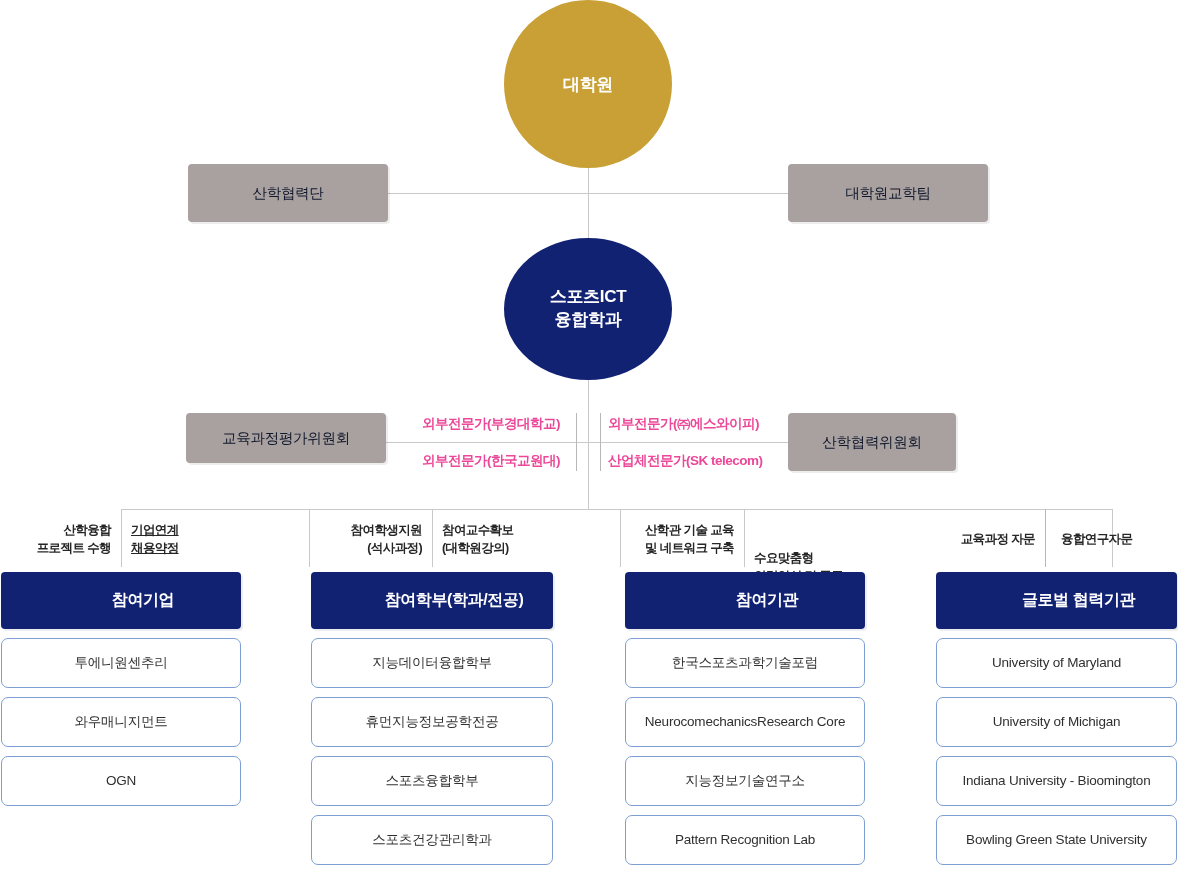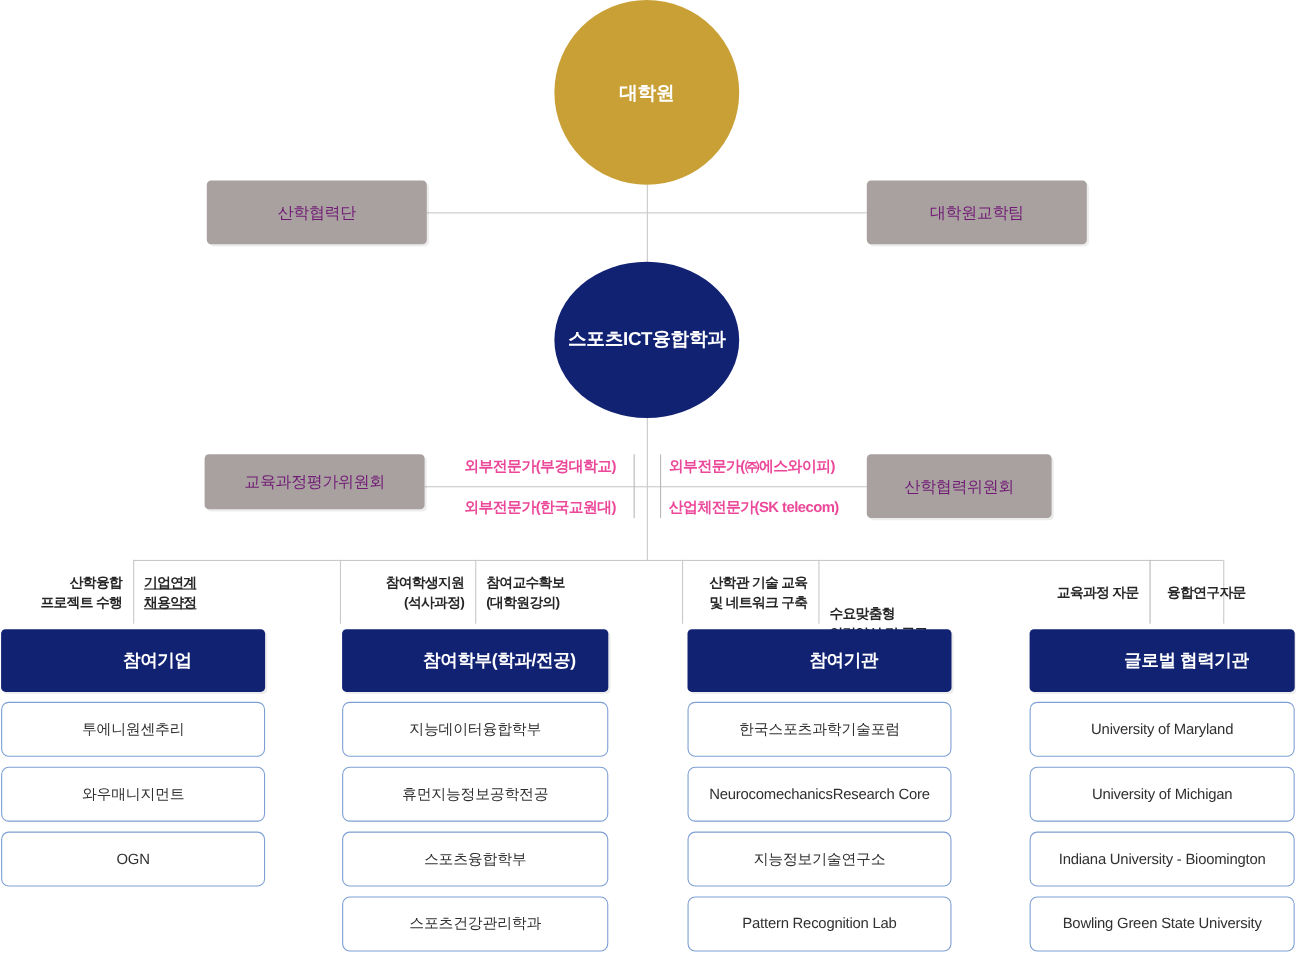--- a/index.html
+++ b/index.html
@@ -36,36 +36,36 @@
   }
 
   
   .circle-main {
     position: absolute;
     left: 504px; top: 238px;
     width: 168px; height: 142px;
     border-radius: 50%;
     background: #122273;
     display: flex; align-items: center; justify-content: center;
-    flex-direction: row;
+    flex-direction: column;
     color: #ffffff;
     font-size: 17px;
     font-weight: 700;
     line-height: 1.35;
     text-align: center;
     letter-spacing: -0.3px;
   }
 
   
   .gray-box {
     position: absolute;
     background: #a9a0a0;
     border-radius: 4px;
     display: flex; align-items: center; justify-content: center;
-    color: #701a75;
+    color: #0f172a;
     font-size: 14.5px;
     font-weight: 500;
     letter-spacing: -0.3px;
     box-shadow: 2px 2px 0 rgba(0,0,0,0.07);
   }
   #box-iacf   { left: 188px; top: 164px; width: 200px; height: 58px; }
   #box-gsteam { left: 788px; top: 164px; width: 200px; height: 58px; }
   #box-curric { left: 186px; top: 413px; width: 200px; height: 50px; }
   #box-coop   { left: 788px; top: 413px; width: 168px; height: 58px; }
 

